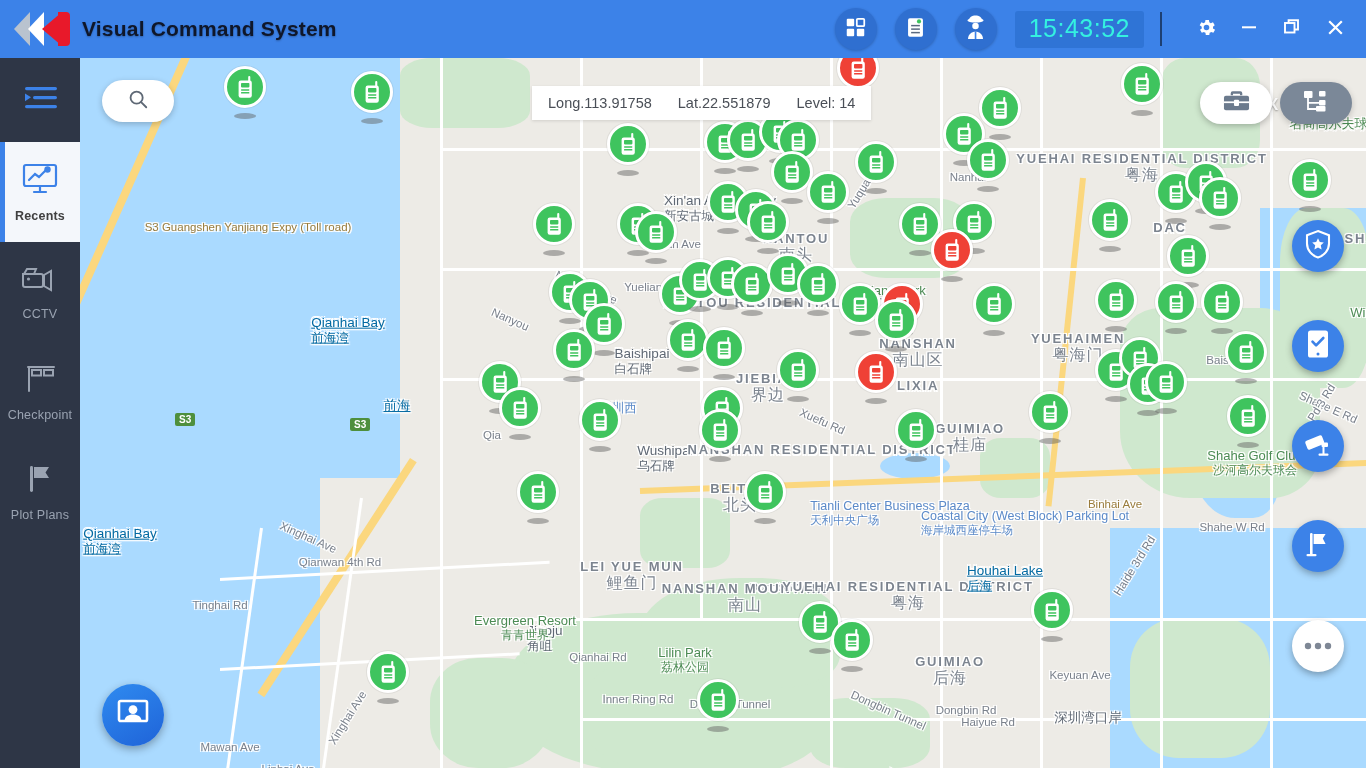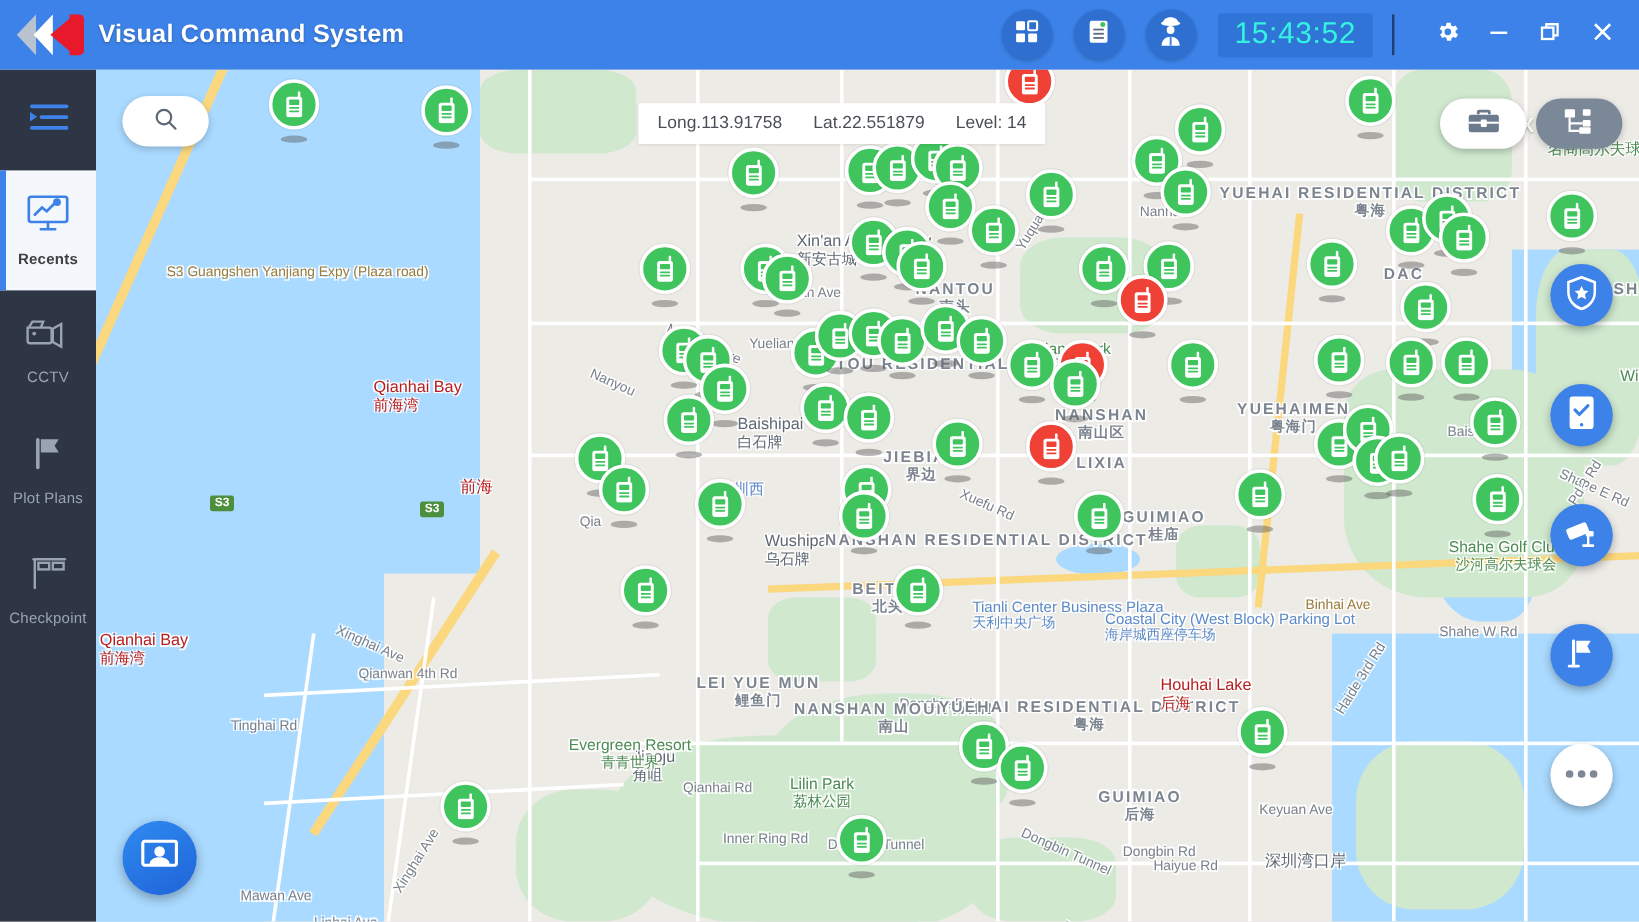--- a/index.html
+++ b/index.html
@@ -19,21 +19,21 @@
   #logo-wrap{ display:flex; align-items:center; margin-left:14px; }
   #logo-mark{ width:56px; height:34px; position:relative; }
   .chev{ position:absolute; top:0; width:0; height:0;
          border-top:17px solid transparent; border-bottom:17px solid transparent; }
   .chev.c1{ left:0;  border-right:16px solid #b9c3cf; }
   .chev.c2{ left:14px; border-right:16px solid #ffffff; }
   .chev.c3{ left:28px; border-right:20px solid #e8192a; }
   .chev.c3b{ left:44px; width:12px; height:34px; background:#e8192a;
              border:0; border-radius:0 4px 4px 0; }
   #app-title{
-    color:#ffffff; font-size:21px; font-weight:bold; margin-left:12px;
+    color:#0f172a; font-size:21px; font-weight:bold; margin-left:12px;
     letter-spacing:.2px; text-shadow:0 1px 2px rgba(0,0,0,.28);
     white-space:nowrap;
   }
   #top-right{ margin-left:auto; display:flex; align-items:center; padding-right:14px; gap:0; }
   .circ-btn{
     width:42px; height:42px; border-radius:50%;
     background:#2f6fd0; display:flex; align-items:center; justify-content:center;
     margin-right:18px; box-shadow:0 1px 3px rgba(0,0,0,.22);
   }
   #clock{
@@ -73,24 +73,24 @@
   .green{ position:absolute; background:#cfe8ce; }
   .block{ position:absolute; background:#e4e2dd; }
   .road{ position:absolute; background:#ffffff; }
   .hwy{ position:absolute; background:#fbd77e; }
 
   
   .lbl{ position:absolute; color:#6d7684; white-space:nowrap;
         text-shadow:-1.2px -1.2px 0 #fff,1.2px -1.2px 0 #fff,-1.2px 1.2px 0 #fff,1.2px 1.2px 0 #fff,0 0 3px #fff;
         line-height:1.18; pointer-events:none; }
   .lbl.district{ font-size:13px; letter-spacing:1.8px; font-weight:bold; color:#7c848f; text-align:center; }
-  .lbl.district .cn{ font-size:12px; letter-spacing:1px; display:block; font-weight:bold;}
+  .lbl.district .cn{ font-size:16px; letter-spacing:1px; display:block; font-weight:normal;}
   .lbl.place{ font-size:13.5px; color:#5f6874; }
   .lbl.place .cn{ font-size:12.5px; display:block; }
-  .lbl.water-lbl{ font-size:13.5px; color:#b91c1c; }
+  .lbl.water-lbl{ font-size:13.5px; color:#0369a1;text-decoration:underline; }
   .lbl.water-lbl .cn{ font-size:12.5px; display:block; }
   .lbl.park-lbl{ font-size:13px; color:#4c8b54; text-align:center;}
   .lbl.park-lbl .cn{ font-size:12px; display:block; }
   .lbl.road-lbl{ font-size:11.5px; color:#7a818c; }
   .lbl.hwy-lbl{ font-size:11.5px; color:#9a7c3b; }
   .lbl.poi{ font-size:12.5px; color:#5b8ac9; }
   .lbl.poi .cn{ font-size:11.5px; display:block; }
 
   .shield{ position:absolute; background:#4e8f3d; color:#fff; font-size:10px;
            font-weight:bold; padding:1px 4px; border-radius:2px; }
@@ -265,38 +265,38 @@
         <circle cx="9.5" cy="15" r="1.6" fill="#9aa3b1" stroke="none"></circle>
         <path d="M25 11l7-4v19l-7-4z"></path>
         <path d="M5 10l3-5h9l-2 5"></path>
       </svg>
     </span>
     <span class="nav-label">CCTV</span>
   </div>
 
   <div class="nav-item">
     <span>
-      <svg width="38" height="32" viewBox="0 0 38 32">
-        <rect x="9" y="3" width="3" height="26" rx="1.4" fill="#9aa3b1"></rect>
-        <path d="M13 4h15l-3.5 5.5L28 15H13z" fill="#9aa3b1"></path>
-      </svg>
-    </span>
-    <span class="nav-label">Plot Plans</span>
-  </div>
-
-  <div class="nav-item">
-    <span>
       <svg width="40" height="32" viewBox="0 0 40 32" fill="none" stroke="#9aa3b1" stroke-width="2">
         <path d="M8 4h26" stroke-linecap="round"></path>
         <rect x="12" y="7" width="9" height="5.5"></rect>
         <rect x="24" y="7" width="9" height="5.5"></rect>
         <path d="M9 4v24" stroke-linecap="round"></path>
       </svg>
     </span>
     <span class="nav-label">Checkpoint</span>
+  </div>
+
+  <div class="nav-item">
+    <span>
+      <svg width="38" height="32" viewBox="0 0 38 32">
+        <rect x="9" y="3" width="3" height="26" rx="1.4" fill="#9aa3b1"></rect>
+        <path d="M13 4h15l-3.5 5.5L28 15H13z" fill="#9aa3b1"></path>
+      </svg>
+    </span>
+    <span class="nav-label">Plot Plans</span>
   </div>
 </div>
 
 <div id="map">
 
   <div class="block" style="left:0;top:0;width:1286px;height:710px;background:#edebe6"></div>
 
   <div class="water" style="left:-20px;top:-10px;width:340px;height:430px;
               clip-path:polygon(0 0,260 0,90 420,0 480);"></div>
   <div class="water" style="left:-20px;top:380px;width:260px;height:340px;
@@ -344,21 +344,21 @@
   <div class="road" style="left:500px;top:660px;width:790px;height:3px;"></div>
   <div class="road" style="left:140px;top:520px;width:330px;height:3px;transform:rotate(-3deg);transform-origin:left;"></div>
   <div class="road" style="left:140px;top:610px;width:300px;height:3px;transform:rotate(-3deg);transform-origin:left;"></div>
   <div class="road" style="left:180px;top:470px;width:3px;height:250px;transform:rotate(8deg);transform-origin:top;"></div>
   <div class="road" style="left:280px;top:440px;width:3px;height:280px;transform:rotate(8deg);transform-origin:top;"></div>
 
   <div id="map-labels">
       <div class="lbl water-lbl" style="left: 268px; top: 272px; transform: translate(-50%, -50%);"><span>Qianhai Bay</span><span class="cn">前海湾</span></div>
       <div class="lbl water-lbl" style="left: 40px; top: 483px; transform: translate(-50%, -50%);"><span>Qianhai Bay</span><span class="cn">前海湾</span></div>
       <div class="lbl water-lbl" style="left: 317px; top: 348px; transform: translate(-50%, -50%);"><span>前海</span></div>
-      <div class="lbl hwy-lbl" style="left: 168px; top: 170px; transform: translate(-50%, -50%) rotate(0deg);"><span>S3 Guangshen Yanjiang Expy (Plaza road)</span></div>
+      <div class="lbl hwy-lbl" style="left: 168px; top: 170px; transform: translate(-50%, -50%) rotate(0deg);"><span>S3 Guangshen Yanjiang Expy (Toll road)</span></div>
       <div class="shield" style="left: 95px; top: 355px;">S3</div>
       <div class="shield" style="left: 270px; top: 360px;">S3</div>
       <div class="lbl road-lbl" style="left: 140px; top: 548px; transform: translate(-50%, -50%) rotate(0deg);"><span>Tinghai Rd</span></div>
       <div class="lbl road-lbl" style="left: 150px; top: 690px; transform: translate(-50%, -50%) rotate(0deg);"><span>Mawan Ave</span></div>
       <div class="lbl road-lbl" style="left: 228px; top: 480px; transform: translate(-50%, -50%) rotate(24deg);"><span>Xinghai Ave</span></div>
       <div class="lbl road-lbl" style="left: 260px; top: 505px; transform: translate(-50%, -50%) rotate(0deg);"><span>Qianwan 4th Rd</span></div>
       <div class="lbl road-lbl" style="left: 268px; top: 660px; transform: translate(-50%, -50%) rotate(-58deg);"><span>Xinghai Ave</span></div>
       <div class="lbl road-lbl" style="left: 208px; top: 712px; transform: translate(-50%, -50%) rotate(0deg);"><span>Linhai Ave</span></div>
       <div class="lbl place" style="left: 465px; top: 580px; transform: translate(-50%, -50%);"><span>Jiaoju</span><span class="cn">角咀</span></div>
       <div class="lbl road-lbl" style="left: 518px; top: 600px; transform: translate(-50%, -50%) rotate(0deg);"><span>Qianhai Rd</span></div>

